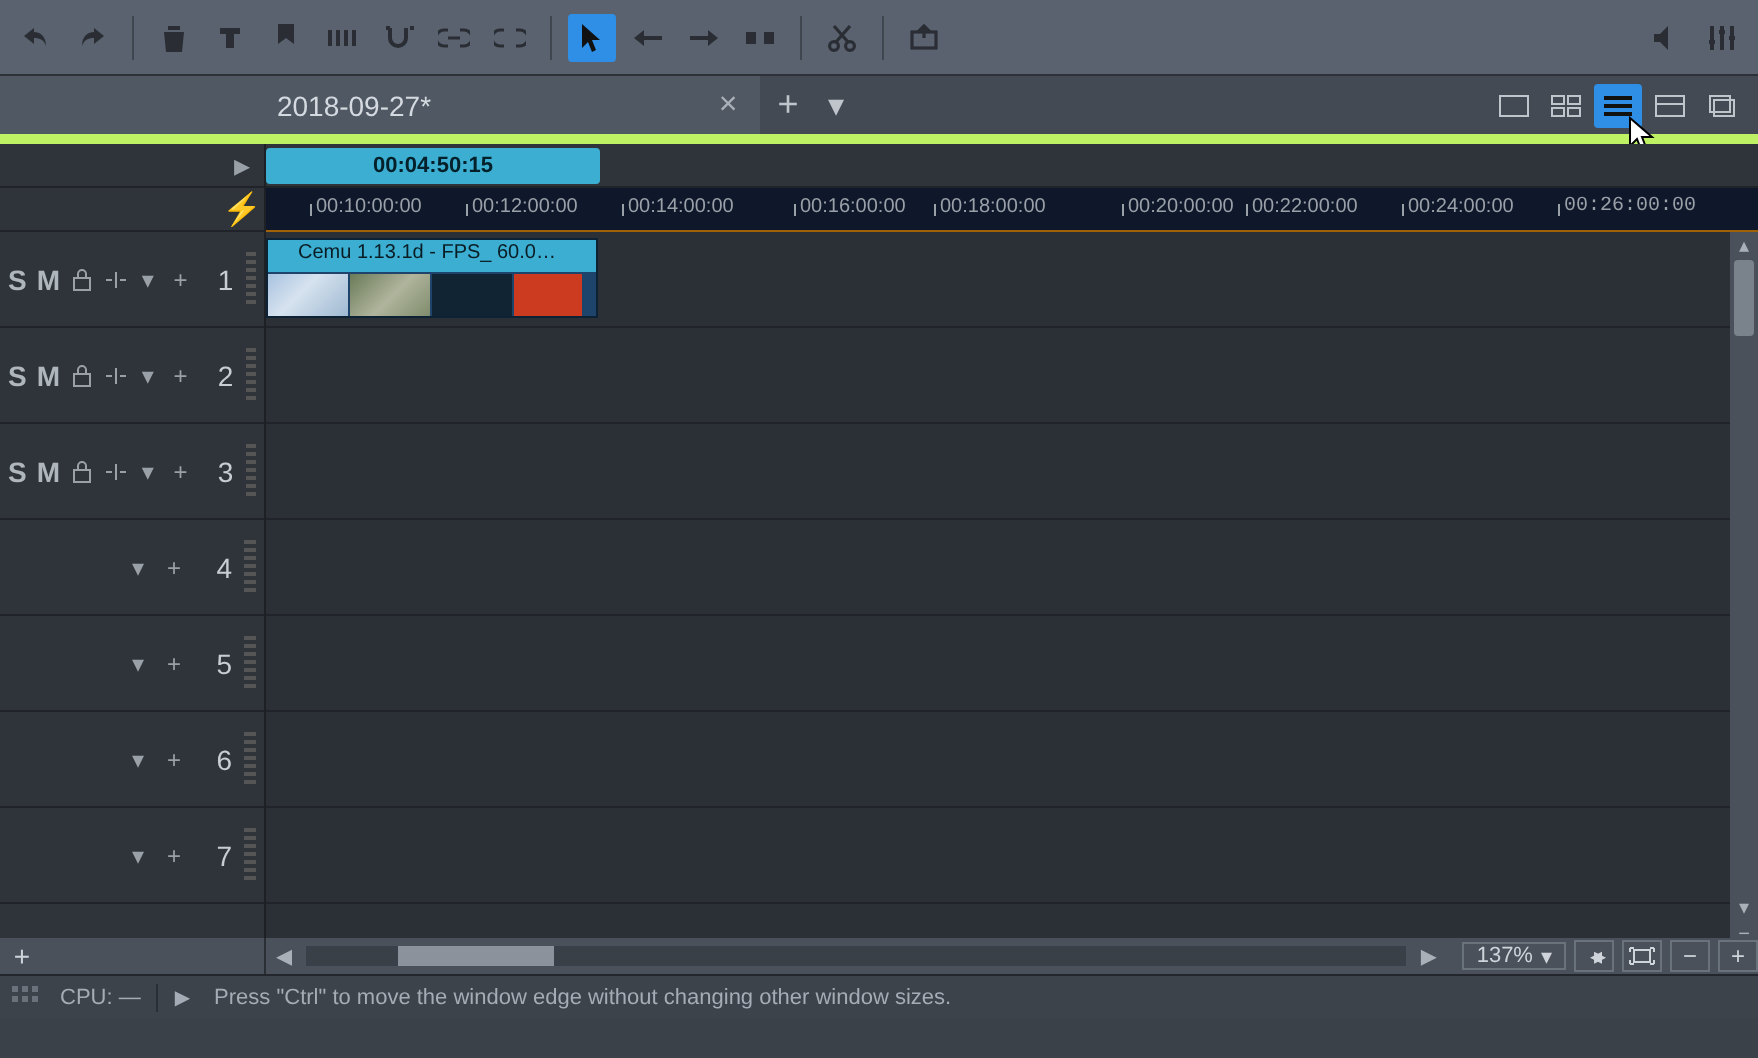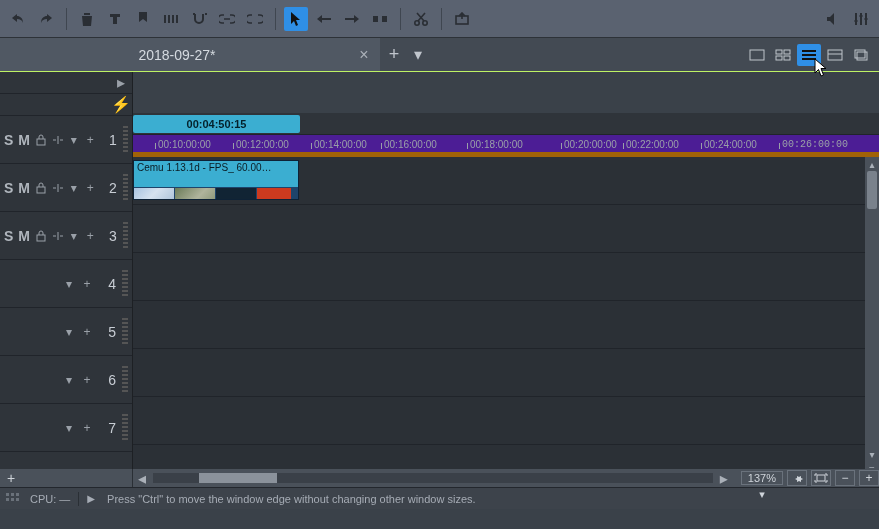--- a/index.html
+++ b/index.html
@@ -7,21 +7,21 @@
 svg { display: block; }
 
 
 .top-toolbar { height: 38px; background: #5a6270; display: flex; align-items: center; padding: 0 6px; gap: 4px; border-bottom: 1px solid #2d3238; }
 .tb-btn { width: 24px; height: 24px; display: flex; align-items: center; justify-content: center; cursor: pointer; border-radius: 2px; }
 .tb-btn.active { background: #2f8fe6; }
 .tb-sep { width: 1px; height: 22px; background: #3f4650; margin: 0 4px; }
 .tb-spacer { flex: 1; }
 
 
-.tab-bar { height: 34px; background: #434a53; display: flex; align-items: stretch; border-bottom: 1px solid #bef264; }
+.tab-bar { height: 34px; background: #434a53; display: flex; align-items: stretch; border-bottom: 5px solid #bef264; }
 .tab { display: flex; align-items: center; justify-content: center; width: 380px; background: #505863; font-size: 14px; color: #d5dae0; position: relative; }
 .tab-title { flex: 1; text-align: center; }
 .tab-close { width: 20px; height: 20px; display: flex; align-items: center; justify-content: center; font-size: 16px; color: #aab0b8; margin-right: 6px; cursor: pointer; }
 .tab-add { width: 28px; display: flex; align-items: center; justify-content: center; font-size: 18px; color: #c0c5cc; cursor: pointer; }
 .tab-menu { width: 20px; display: flex; align-items: center; justify-content: center; color:#c0c5cc; }
 .tab-right { margin-left: auto; display: flex; align-items: center; padding-right: 6px; gap: 2px; }
 .layout-btn { width: 24px; height: 22px; display:flex; align-items:center; justify-content:center; cursor:pointer; border-radius:2px;}
 .layout-btn.active { background:#2f8fe6; }
 
 
@@ -32,47 +32,47 @@
 .mini-icon{ width:14px;height:14px; display:flex; align-items:center; justify-content:center; color:#9aa0a8;}
 .track-head { height: 48px; border-bottom: 1px solid #20242a; display: flex; align-items: center; justify-content:flex-end; padding: 0 4px; gap: 4px; font-size: 12px; color:#b0b6bd;}
 .track-head .sm { font-weight:600; font-size:14px; letter-spacing:1px; }
 .track-head .idx { width: 14px; text-align: right; font-size: 14px; color:#c8cdd4; margin-left: 4px;}
 .track-head .grip { width: 6px; height: 28px; background: repeating-linear-gradient(#555 0 2px,#2f343a 2px 4px); margin-left: 2px;}
 .small-btn { width:14px; height:14px; display:flex; align-items:center; justify-content:center; color:#9aa0a8; cursor:pointer;}
 .track-head.minor { color:#6e757e; }
 
 .playhead-row { height:22px; background:#2f343a; position:relative; border-bottom:1px solid #20242a;}
 .playhead-pill { position:absolute; left:0; top:2px; height:18px; width:167px; background:#3baed1; color:#04212b; font-size:11px; font-weight:600; display:flex; align-items:center; justify-content:center; border-radius:2px;}
-.ruler-row { height:22px; background:#4c1d95; border-bottom:5px solid #a16207; position:relative; font-size:10px; color:#9aa0a8; overflow:hidden;}
+.ruler-row { height:22px; background:#0f172a; border-bottom:1px solid #a16207; position:relative; font-size:10px; color:#9aa0a8; overflow:hidden;}
 .ruler-tick{ position:absolute; top:4px; white-space:nowrap;}
 .ruler-tick::before{content:""; display:inline-block; width:1px; height:6px; background:#9aa0a8; margin-right:2px; vertical-align:top; margin-top:4px;}
 
 .lanes { position:relative; flex:1; background:#2b3036; overflow:hidden;}
 .lanes-inner{position:absolute; left:0; right:14px; top:0; bottom:0;}
 .lane { height:48px; border-bottom:1px solid #20242a; position:relative;}
 .clip { position:absolute; top:3px; height:40px; background:#1e446b; border:1px solid #0e2236; overflow:hidden;}
-.clip-label{ height:26px; background:#3baed1; color:#0a1c24; font-size:10px; line-height:14px; padding:0 3px; white-space:nowrap; overflow:hidden; text-overflow:ellipsis;}
+.clip-label{ height:16px; background:#3baed1; color:#0a1c24; font-size:10px; line-height:14px; padding:0 15px; white-space:nowrap; overflow:hidden; text-overflow:ellipsis;}
 .clip-thumbs{ display:flex; height:24px; margin-top:1px;}
 .thumb{ flex:0 0 40px; height:24px; margin-right:1px;}
 .thumb.a{background:linear-gradient(135deg,#a8c3e0,#d6e2ef 40%,#9bb6cf);}
 .thumb.b{background:linear-gradient(135deg,#6a7b58,#b0b49c 50%,#7a8867);}
 .thumb.c{background:#112434;}
 .thumb.d{background:#cc3a1f;}
 
 .vscroll { position:absolute; right:0; top:0; width:14px; bottom:0; background:#4a515a;}
 .vscroll-thumb{position:absolute; left:2px; right:2px; top:14px; height:38px; background:#7a828c; border-radius:2px;}
 .vscroll-btn{position:absolute; left:0; right:0; height:14px; display:flex; align-items:center; justify-content:center; color:#aab0b8; font-size:10px; cursor:pointer;}
 
 
 .bottom-scroll { position:absolute; left:0; right:0; bottom:0; height:18px; background:#4a515a; display:flex; align-items:center;}
 .hscroll{ flex:1; position:relative; height:100%; display:flex; align-items:center;}
 .hscroll-arrow{width:18px; height:100%; display:flex; align-items:center; justify-content:center; color:#aab0b8; cursor:pointer;}
 .hscroll-track{flex:1; height:10px; background:#3a4048; position:relative; margin:0 2px;}
 .hscroll-thumb{position:absolute; left:46px; top:0; height:10px; width:78px; background:#8b929b;}
-.zoom-box{ margin-left:8px; padding:0 6px; height:14px; font-size:11px; border:1px solid #6a727c; display:flex; align-items:center; gap:4px; color:#cfd4da;flex-direction:column;}
+.zoom-box{ margin-left:8px; padding:0 6px; height:14px; font-size:11px; border:1px solid #6a727c; display:flex; align-items:center; gap:4px; color:#cfd4da;}
 .zoom-btn{ width:20px; height:16px; border:1px solid #6a727c; margin-left:4px; display:flex; align-items:center; justify-content:center; color:#cfd4da; cursor:pointer; font-size:12px;}
 .double-arrow{letter-spacing:-4px;}
 
 
 .status-bar { height:22px; background:#3d434b; border-top:1px solid #23272d; display:flex; align-items:center; font-size:11px; color:#a6acb5; padding:0 6px; gap:8px;}
 .status-bar .dots{width:16px;height:12px; display:grid; grid-template-columns:repeat(3,3px); grid-template-rows:repeat(2,3px); gap:2px;}
 .status-bar .dots i{background:#6a717a; display:block; width:3px;height:3px;}
 .status-sep{ width:1px; height:14px; background:#2a2f35;}
 .hint-caret{font-size:10px; margin-right:4px;}
 .cursor { position:absolute; width:14px; height:20px; pointer-events:none; }
@@ -311,31 +311,31 @@
         </div>
         <div class="track-head minor">
           <span class="small-btn">▾</span>
           <span class="small-btn">+</span>
           <span class="idx">7</span>
           <span class="grip"></span>
         </div>
       </div>
   </div>
 
-  <div style="flex:1; display:flex; flex-direction:column; position:relative;margin-top:41px;">
+  <div style="flex:1; display:flex; flex-direction:column; position:relative;">
     <div class="playhead-row">
       <div class="playhead-pill">
           <span>00:04:50:15</span>
         </div>
     </div>
     <div class="ruler-row" id="ruler">
         <span class="ruler-tick" style="left: 22px;">00:10:00:00</span>
         <span class="ruler-tick" style="left: 100px;">00:12:00:00</span>
         <span class="ruler-tick" style="left: 178px;">00:14:00:00</span>
-        <span class="ruler-tick" style="left: 248px;">00:16:00:00</span>
+        <span class="ruler-tick" style="left: 264px;">00:16:00:00</span>
         <span class="ruler-tick" style="left: 334px;">00:18:00:00</span>
         <span class="ruler-tick" style="left: 428px;">00:20:00:00</span>
         <span class="ruler-tick" style="left: 490px;">00:22:00:00</span>
         <span class="ruler-tick" style="left: 568px;">00:24:00:00</span>
         <span class="ruler-tick" style="left: 646px; font-family: Liberation Mono, monospace;">00:26:00:00</span>
       </div>
     <div class="lanes">
       <div class="lanes-inner" id="lanes">
           <div class="lane">
             <div class="clip" style="left: 0px; width: 166px;">

